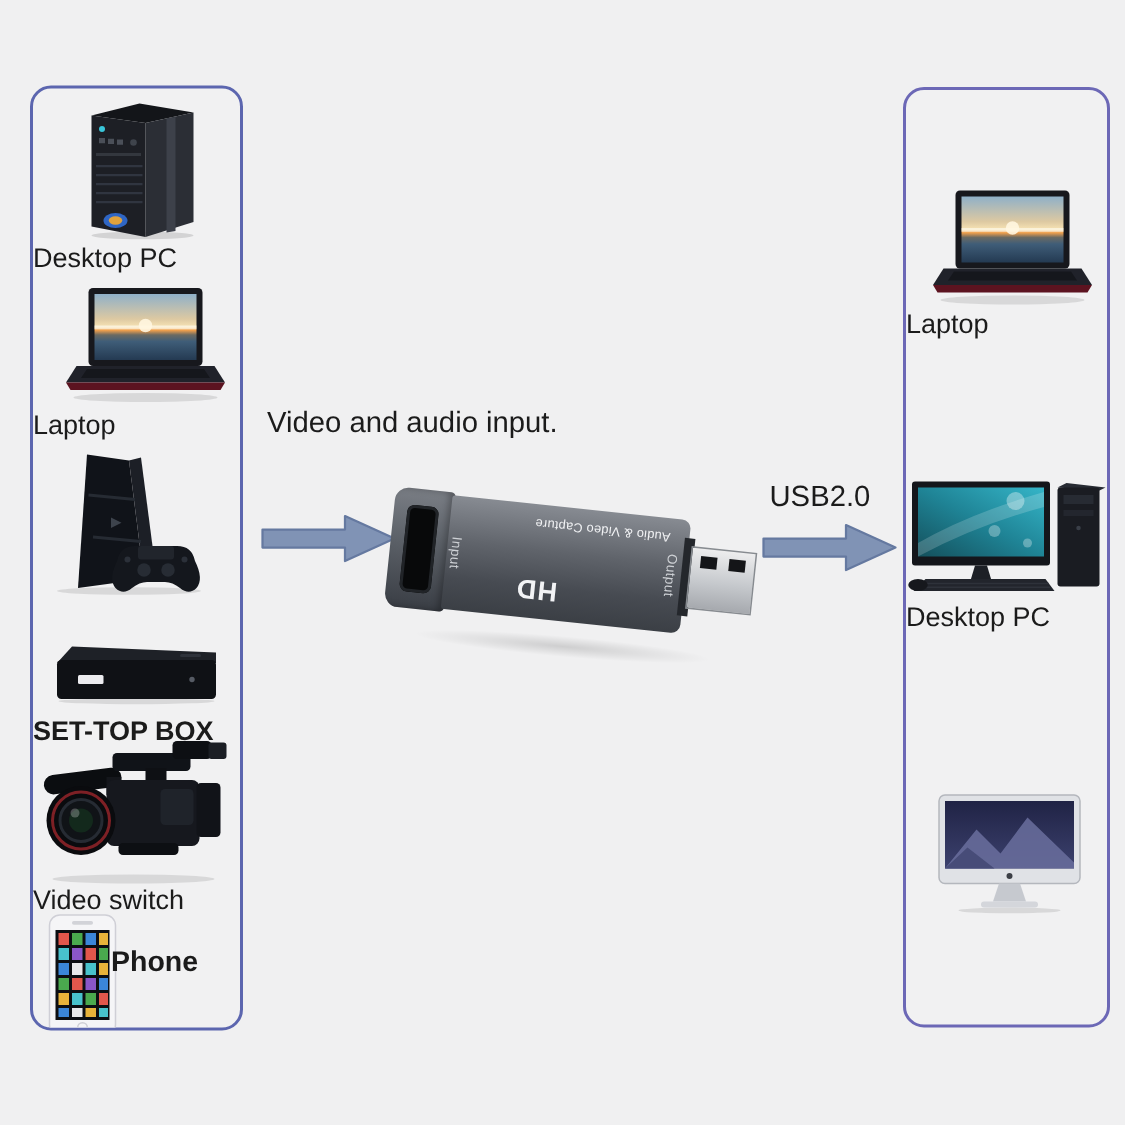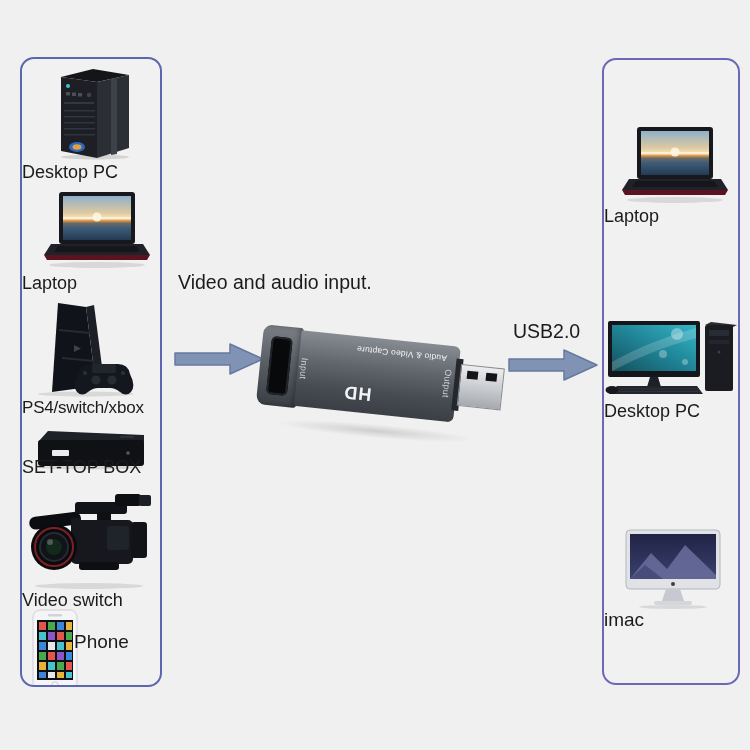--- a/index.html
+++ b/index.html
@@ -20,25 +20,25 @@
     font-size:18px;line-height:1.1;white-space:nowrap;
   }
   
   #img-tower{left:31px;top:5px;}
   #lbl-l1{top:104px;}
   #img-laptop-l{left:22px;top:131px;}
   #lbl-l2{top:215px;}
   #img-ps4{left:4px;top:243px;}
   #lbl-l3{top:340px;font-size:17px;letter-spacing:-0.2px;}
   #img-stb{left:10px;top:367px;}
-  #lbl-l4{top:399px;font-weight:normal;}
+  #lbl-l4{top:419px;font-weight:bold;}
   #img-camera{left:5px;top:435px;}
   #lbl-l5{top:532px;}
   #img-phone{left:10px;top:550px;}
-  #lbl-l6{left:52px;top:573px;width:84px;font-size:19px;}
+  #lbl-l6{left:52px;top:573px;width:84px;font-size:19px;font-weight:bold;}
   
   #img-laptop-r{left:18px;top:65px;}
   #lbl-r1{top:147px;}
   #img-desktopset{left:1px;top:260px;}
   #lbl-r2{top:342px;}
   #img-imac{left:17px;top:469px;}
   #lbl-r3{top:550px;font-size:19px;}
   
   .caption{position:absolute;font-size:19.5px;white-space:nowrap;}
   #input-caption{left:178px;top:271px;text-align:right;}
@@ -151,21 +151,20 @@
     <line x1="33" y1="28" x2="64" y2="31" stroke="#262b33" stroke-width="2"></line>
     <line x1="36" y1="56" x2="68" y2="59" stroke="#262b33" stroke-width="2"></line>
     <polygon points="48,43 55,46.5 48,50" fill="#3d434c"></polygon>
     <path d="M52,72 Q54,62 64,62 H92 Q102,62 104,72 Q110,84 105,90 Q100,95 94,90 Q89,86 84,86 H72 Q67,86 62,90 Q56,95 51,90 Q46,84 52,72 Z" fill="#14171d"></path>
     <rect x="66" y="62" width="24" height="9" rx="2" fill="#21252c"></rect>
     <circle cx="70" cy="78" r="4.5" fill="#272c34"></circle>
     <circle cx="86" cy="78" r="4.5" fill="#272c34"></circle>
     <circle cx="59" cy="71" r="2" fill="#2b3039"></circle>
     <circle cx="97" cy="71" r="2" fill="#2b3039"></circle>
   </svg>
-  <div class="item-label" id="lbl-l3">PS4/switch/xbox</div>
 
   <svg class="item-img" id="img-stb" width="118" height="44" viewBox="0 0 118 44">
     <ellipse cx="59" cy="41.5" rx="52" ry="2" fill="rgba(0,0,0,.10)"></ellipse>
     <polygon points="6,16 16,5 112,9 112,16" fill="#1e2127"></polygon>
     <rect x="88" y="10" width="14" height="2" rx="1" fill="#2e323a"></rect>
     <rect x="6" y="14" width="106" height="26" rx="3" fill="#0f1115"></rect>
     <rect x="20" y="24" width="17" height="6" rx="1" fill="#ececef"></rect>
     <circle cx="96" cy="27" r="1.8" fill="#565b64"></circle>
   </svg>
   <div class="item-label" id="lbl-l4">SET-TOP BOX</div>
@@ -319,14 +318,13 @@
     </defs>
     <ellipse cx="52" cy="78" rx="34" ry="2" fill="rgba(0,0,0,.10)"></ellipse>
     <rect x="5" y="1" width="94" height="59" rx="4" fill="#e0e2e6" stroke="#b4b7bd" stroke-width="1"></rect>
     <rect x="9" y="5" width="86" height="45" fill="url(#imacbg)"></rect>
     <polygon points="9,50 30,24 46,40 64,16 95,46 95,50" fill="#6a6f9e" opacity=".85"></polygon>
     <polygon points="9,50 24,36 42,50" fill="#474c78"></polygon>
     <circle cx="52" cy="55" r="2" fill="#3c3f46"></circle>
     <polygon points="45,60 59,60 63,72 41,72" fill="#c6c9cf"></polygon>
     <rect x="33" y="72" width="38" height="4" rx="2" fill="#d4d6db"></rect>
   </svg>
-  <div class="item-label" id="lbl-r3">imac</div>
 </div>
 
 </body></html>

